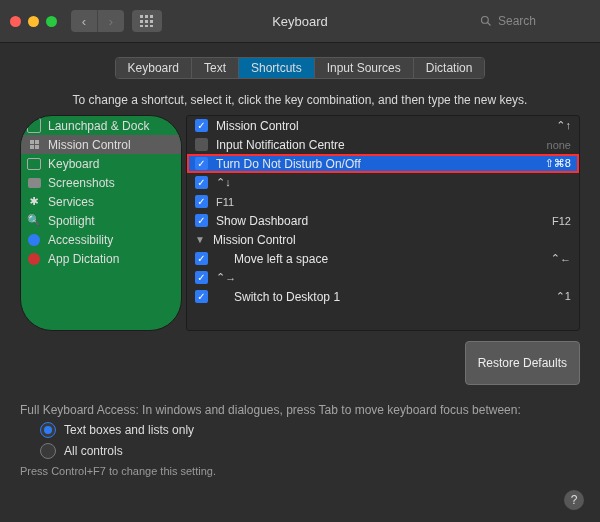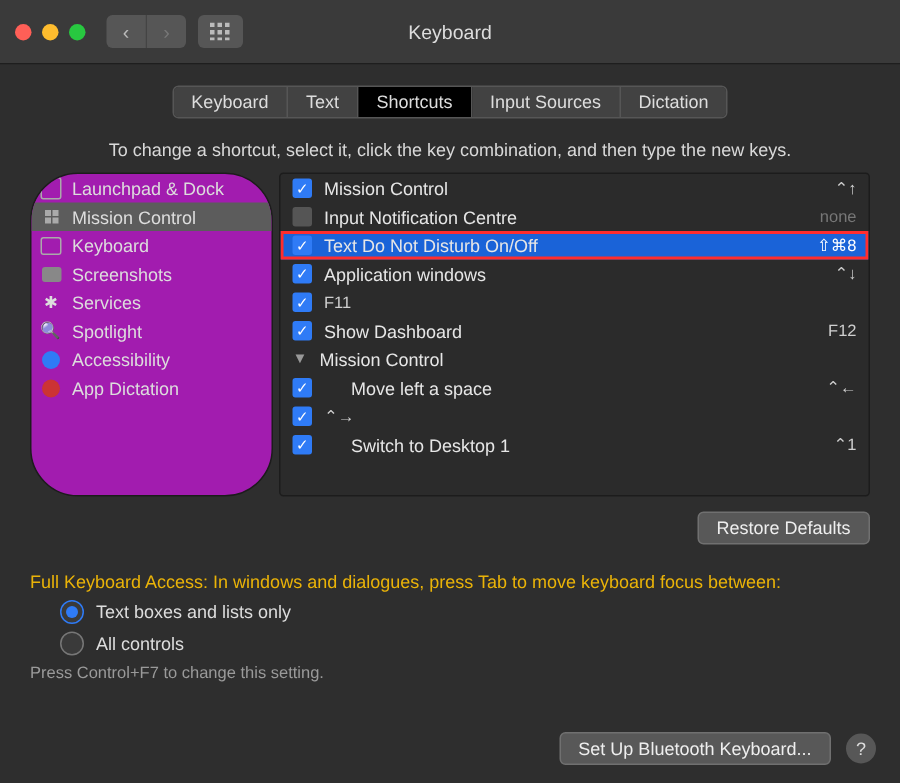--- a/index.html
+++ b/index.html
@@ -14,46 +14,46 @@
   .nav-btn.r{border-radius:0 4px 4px 0;color:#777;}
   .grid-btn{width:30px;height:22px;margin-left:8px;background:#565656;border-radius:4px;color:#bbb;font-size:13px;display:flex;align-items:center;justify-content:center;}
   .title{position:absolute;left:0;right:0;text-align:center;font-size:13px;color:#ddd;pointer-events:none;}
   .search{margin-left:auto;display:flex;align-items:center;background:transparent;border:none;color:#888;gap:6px;min-width:110px;}
   .search svg{width:12px;height:12px;}
   
   .tabs-row{display:flex;justify-content:center;padding:14px 0 14px;}
   .tabs{display:flex;border:1px solid #565656;border-radius:4px;overflow:hidden;}
   .tab{padding:3px 12px;font-size:12px;color:#ddd;background:#424242;border-right:1px solid #565656;}
   .tab:last-child{border-right:none;}
-  .tab.active{background:#000000;text-align:right;}
+  .tab.active{background:#0369a1;text-align:right;}
   
   .content{padding:0 20px 12px;}
   .instr{font-size:12px;color:#d9d9d9;margin-bottom:8px;text-align:center;}
   .panes{display:flex;gap:4px;height:216px;}
   .pane{border:1px solid #1c1c1c;border-radius:3px;overflow:hidden;}
-  .pane.left{width:160px;background:#a21caf;border-radius:32px;}
+  .pane.left{width:160px;background:#15803d;border-radius:32px;}
   .pane.right{flex:1;background:#2b2b2b;}
   .cat{display:flex;align-items:center;height:19px;padding:0 6px;gap:7px;color:#ddd;}
   .cat.sel{background:#5c5c5c;}
   .cat .ico{width:14px;height:14px;display:flex;align-items:center;justify-content:center;font-size:11px;}
   .right-inner{display:flex;flex-direction:column;}
   .sc{display:flex;align-items:center;height:19px;padding:0 8px;gap:8px;color:#e6e6e6;position:relative;}
   .sc.sel{background:#1a63d8;}
   .sc.hl{outline:2px solid #ff2d2d;outline-offset:-2px;}
   .chk{width:13px;height:13px;border-radius:2px;display:flex;align-items:center;justify-content:center;font-size:10px;flex:none;}
   .chk.on{background:#2f7bf6;color:#fff;}
   .chk.off{background:#555;color:transparent;}
   .sc .lbl{flex:1;white-space:nowrap;}
   .sc .key{color:#cfcfcf;font-size:11px;}
   .sc.sel .key{color:#fff;}
   .indent{padding-left:18px;}
   .disc{width:10px;color:#999;font-size:10px;}
   .restore{display:flex;justify-content:flex-end;margin-top:10px;}
-  .btn{background:#585858;border:1px solid #707070;border-radius:4px;padding:3px 12px;color:#eee;font-size:12px;}
-  .fka{margin-top:18px;color:#eab308;font-size:12px;}
+  .btn{background:#585858;border:1px solid #707070;border-radius:4px;padding:14px 12px;color:#eee;font-size:12px;}
+  .fka{margin-top:18px;color:#a3a3a3;font-size:12px;}
   .radio-row{display:flex;align-items:center;gap:8px;margin:5px 0 3px 20px;}
   .radio{width:14px;height:14px;border-radius:50%;border:1px solid #777;background:#3a3a3a;display:flex;align-items:center;justify-content:center;flex:none;}
   .radio.on{border-color:#2f7bf6;}
   .radio.on::after{content:"";width:8px;height:8px;border-radius:50%;background:#2f7bf6;}
   .hint{font-size:11px;color:#9a9a9a;margin-top:6px;}
   .footer{position:absolute;bottom:12px;right:16px;display:flex;align-items:center;gap:10px;}
   .help{width:20px;height:20px;border-radius:50%;background:#575757;color:#ddd;display:flex;align-items:center;justify-content:center;font-size:12px;}
   .ico-box{width:14px;height:13px;border:1px solid #aaa;border-radius:2px;}
   .ico-grid{display:grid;grid-template-columns:repeat(2,4px);grid-template-rows:repeat(2,4px);gap:1px;}
   .ico-grid span{background:#aaa;}
@@ -81,20 +81,27 @@
           <rect y="5" width="3" height="3"></rect>
           <rect x="5" y="5" width="3" height="3"></rect>
           <rect x="10" y="5" width="3" height="3"></rect>
           <rect y="10" width="3" height="2"></rect>
           <rect x="5" y="10" width="3" height="2"></rect>
           <rect x="10" y="10" width="3" height="2"></rect>
         </g>
       </svg>
   </div>
   <div class="title">Keyboard</div>
+  <div class="search">
+    <svg viewBox="0 0 16 16">
+        <circle cx="6.5" cy="6.5" r="4.5" fill="none" stroke="#888" stroke-width="1.5"></circle>
+        <line x1="10" y1="10" x2="14" y2="14" stroke="#888" stroke-width="1.5"></line>
+      </svg>
+    <span style="color:#888;">Search</span>
+  </div>
 </div>
 
 <div class="tabs-row">
   <div class="tabs">
     <div class="tab">Keyboard</div>
     <div class="tab">Text</div>
     <div class="tab active">Shortcuts</div>
     <div class="tab">Input Sources</div>
     <div class="tab">Dictation</div>
   </div>
@@ -164,26 +171,25 @@
           <span class="lbl">Mission Control</span>
           <span class="key">⌃↑</span>
         </div>
         <div class="sc">
           <span class="chk off">✓</span>
           <span class="lbl">Input Notification Centre</span>
           <span class="key" style="color:#777;">none</span>
         </div>
         <div class="sc sel hl">
           <span class="chk on">✓</span>
-          <span class="lbl">Text Do Not Disturb On/Off</span>
+          <span class="lbl">Turn Do Not Disturb On/Off</span>
           <span class="key">⇧⌘8</span>
         </div>
         <div class="sc">
           <span class="chk on">✓</span>
-          <span class="lbl">Application windows</span>
           <span class="key">⌃↓</span>
         </div>
         <div class="sc">
           <span class="chk on">✓</span>
           <span class="key">F11</span>
         </div>
         <div class="sc">
           <span class="chk on">✓</span>
           <span class="lbl">Show Dashboard</span>
           <span class="key">F12</span>
@@ -220,15 +226,14 @@
     <span>Text boxes and lists only</span>
   </div>
   <div class="radio-row">
     <span class="radio"></span>
     <span>All controls</span>
   </div>
   <div class="hint">Press Control+F7 to change this setting.</div>
 </div>
 
 <div class="footer">
-  <div class="btn">Set Up Bluetooth Keyboard...</div>
   <div class="help">?</div>
 </div>
 
 </body></html>

